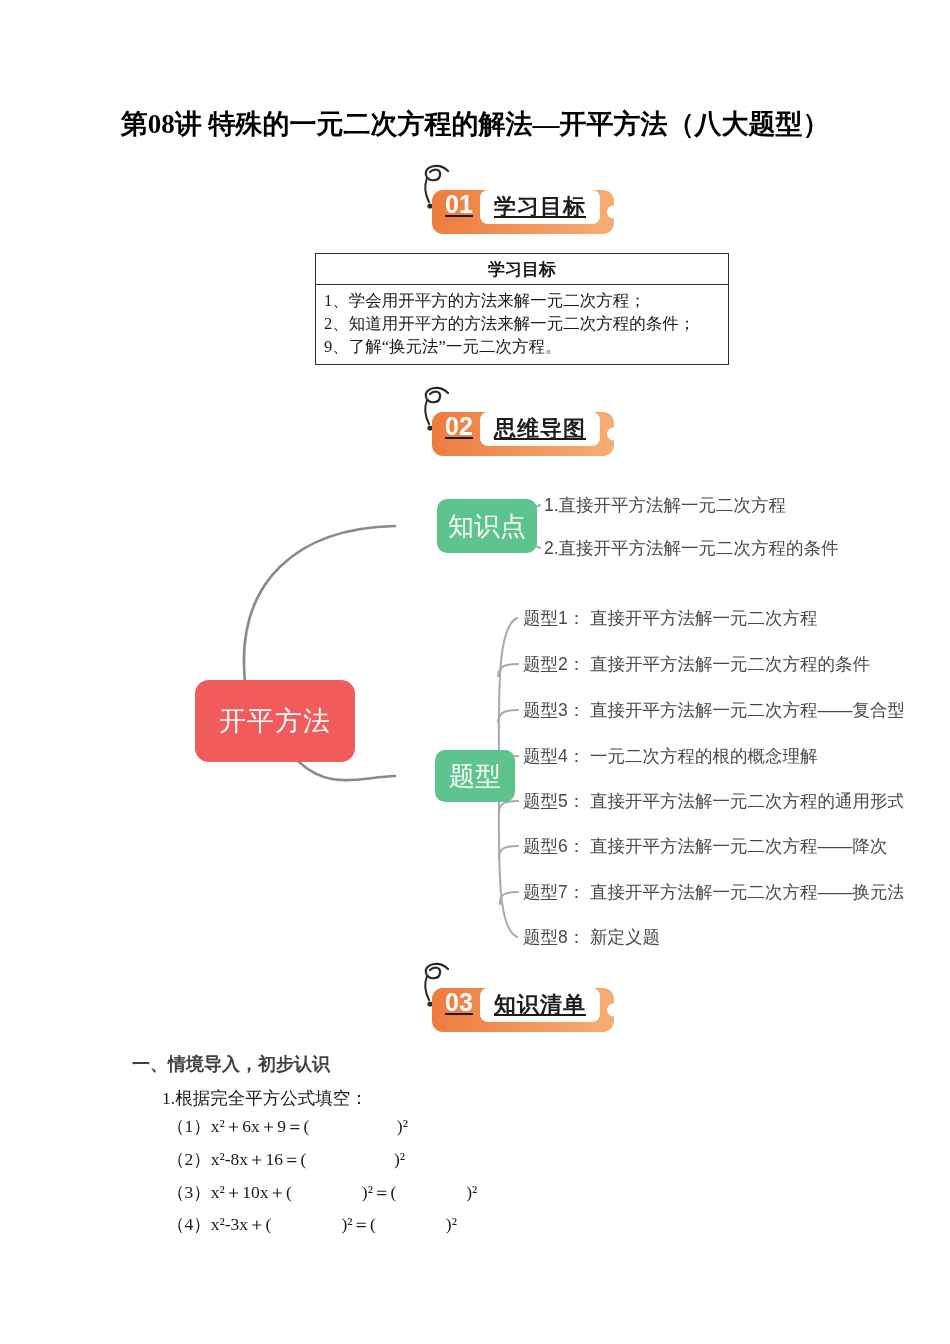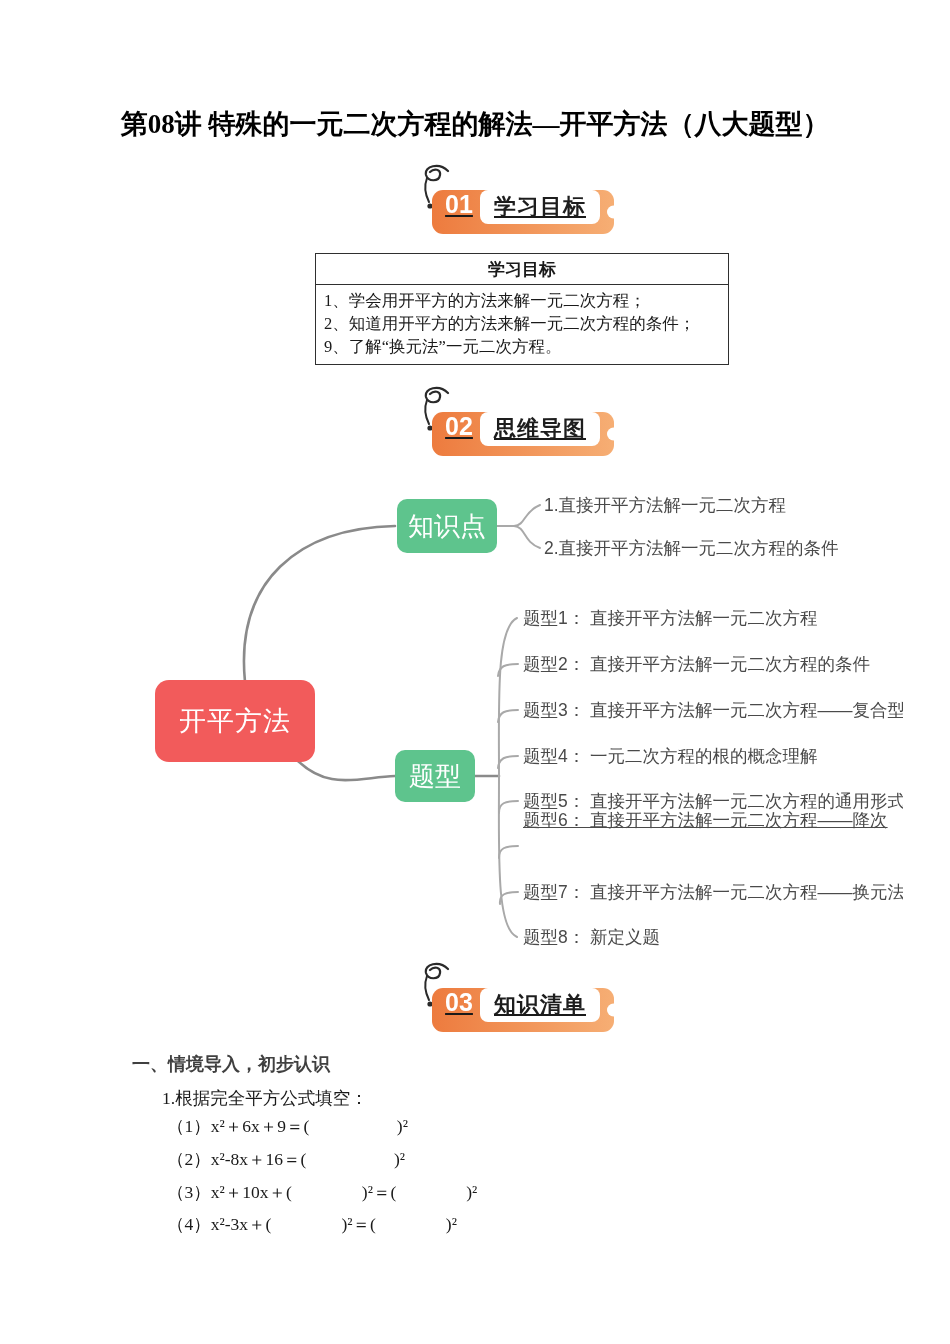--- a/index.html
+++ b/index.html
@@ -45,21 +45,21 @@
     border-bottom:1.5px solid #2f2f2f;
   }
   .obj-body { padding:4px 8px 6px; }
   .obj-line { font-size:16.5px; line-height:23px; white-space:nowrap; }
   
   .mm-lines { position:absolute; left:0; top:0; width:950px; height:1344px; pointer-events:none; }
   .mm-lines path.main { fill:none; stroke:var(--line-gray,#8a8a8a); stroke-width:2.6; stroke-linecap:round; }
   .mm-lines path.sub  { fill:none; stroke:#a9a9a9; stroke-width:2; stroke-linecap:round; }
   .node {
     position:absolute; display:flex; align-items:center; justify-content:center;
-    color:#ffffff; font-family:Liberation Mono, monospace;
+    color:#ffffff; font-family:Liberation Mono, monospace;margin-left:40px;
   }
   .node-root {
     left:108px; top:680px; width:160px; height:82px;
     background:var(--root-red,#f25b5b); border-radius:14px;
     font-size:27px; letter-spacing:1px;
   }
   .node-knowledge {
     left:350px; top:499px; width:100px; height:54px;
     background:var(--branch-green,#5ec48d); border-radius:10px; font-size:26px;
   }
@@ -69,21 +69,21 @@
   }
   .mm-item {
     position:absolute; height:22px; line-height:22px; font-size:17.5px;
     color:var(--item-text,#4a4a4a);
     font-family:"Liberation Sans","DejaVu Sans",sans-serif; white-space:nowrap;
   }
   .k-item { left:497px; }
   .k1 { top:494px; } .k2 { top:537px; }
   .t-item { left:476px; }
   .t1 { top:607px; } .t2 { top:653px; } .t3 { top:699px; } .t4 { top:745px; }
-  .t5 { top:790px; } .t6 { top:809px;text-decoration:underline; } .t7 { top:881px; } .t8 { top:926px; }
+  .t5 { top:790px; } .t6 { top:835px; } .t7 { top:881px; } .t8 { top:926px; }
   
   .kb-heading {
     position:absolute; left:85px; top:1052px; font-size:18px; font-weight:bold;
     font-family:"Liberation Sans","DejaVu Sans",sans-serif; color:#404040;
   }
   .kb-intro { position:absolute; left:115px; top:1086px; font-size:17.5px; }
   .eq { position:absolute; left:120px; font-size:17.5px; white-space:pre; }
   .eq1 { top:1114px; } .eq2 { top:1147px; } .eq3 { top:1180px; } .eq4 { top:1212px; }
 </style>
 </head>

